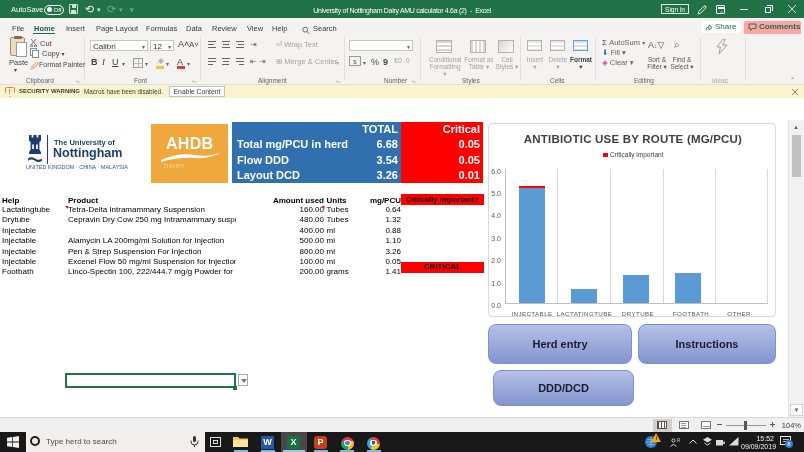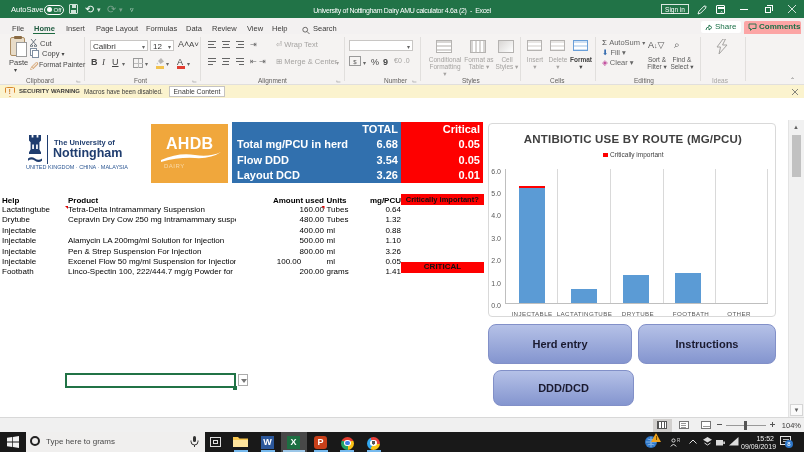--- a/index.html
+++ b/index.html
@@ -287,21 +287,21 @@
       <div class="drow">
           <span style="left:2px;">Injectable</span>
           <span style="left:68px;display:inline-block;width:168px;overflow:hidden;">Pen &amp; Strep Suspension For Injection</span>
           <span style="left:254px;width:70px;text-align:right;">800.00</span>
           <span style="left:326.5px;">ml</span>
           <span style="left:341px;width:60px;text-align:right;">3.26</span>
         </div>
       <div class="drow">
           <span style="left:2px;">Injectable</span>
           <span style="left:68px;display:inline-block;width:168px;overflow:hidden;">Excenel Flow 50 mg/ml Suspension for Injection</span>
-          <span style="left:254px;width:70px;text-align:center;">100.00</span>
+          <span style="left:254px;width:70px;text-align:right;">100.00</span>
           <span style="left:326.5px;">ml</span>
           <span style="left:341px;width:60px;text-align:right;">0.05</span>
         </div>
       <div class="drow">
           <span style="left:2px;">Footbath</span>
           <span style="left:68px;display:inline-block;width:168px;overflow:hidden;">Linco-Spectin 100, 222/444.7 mg/g Powder for </span>
           <span style="left:254px;width:70px;text-align:right;">200.00</span>
           <span style="left:326.5px;">grams</span>
           <span style="left:341px;width:60px;text-align:right;">1.41</span>
         </div>
@@ -372,21 +372,21 @@
     <div class="abs" style="left:770px;top:6px;width:5px;height:1px;background:#555;"></div>
     <div class="abs" style="left:772px;top:4px;width:1px;height:5px;background:#555;"></div>
     <div class="abs" style="left:777px;top:3px;width:24px;text-align:right;font-size:7.5px;color:#3b3a39;">104%</div>
   </div>
   <div id="taskbar">
     <svg class="abs" style="left:7px;top:4px;" width="12" height="12" viewBox="0 0 12 12">
       <path d="M0,1.8 L5.3,1 V5.6 H0 Z M6,0.9 L12,0 V5.6 H6 Z M0,6.4 H5.3 V11 L0,10.2 Z M6,6.4 H12 V12 L6,11.1 Z" fill="#f2f2f2"></path>
     </svg>
     <div class="abs" style="left:26px;top:0;width:179px;height:20px;background:#f0efee;">
       <div class="abs" style="left:4px;top:3.5px;width:10px;height:10px;border:2px solid #222;border-radius:50%;"></div>
-      <div class="abs" style="left:20px;top:5px;font-size:8px;color:#4a4a4a;">Type here to grams</div>
+      <div class="abs" style="left:20px;top:5px;font-size:8px;color:#4a4a4a;">Type herd to search</div>
       <svg class="abs" style="left:164px;top:4px;" width="9" height="12" viewBox="0 0 9 12">
           <rect x="3" y="0" width="3" height="6" rx="1.5" fill="#333"></rect>
           <path d="M1,4.5 v1 a3.5,3.5 0 0 0 7,0 v-1" stroke="#333" fill="none" stroke-width="1"></path>
           <line x1="4.5" y1="9" x2="4.5" y2="11" stroke="#333" stroke-width="1"></line>
         </svg>
     </div>
     <div class="abs" style="left:210px;top:5px;width:11px;height:10px;border:1px solid #ddd;">
         <div class="abs" style="left:2px;top:2px;width:5px;height:4px;border:1px solid #ddd;"></div>
       </div>
     <div class="abs" style="left:281px;top:0;width:26px;height:20px;background:#484848;"></div>

